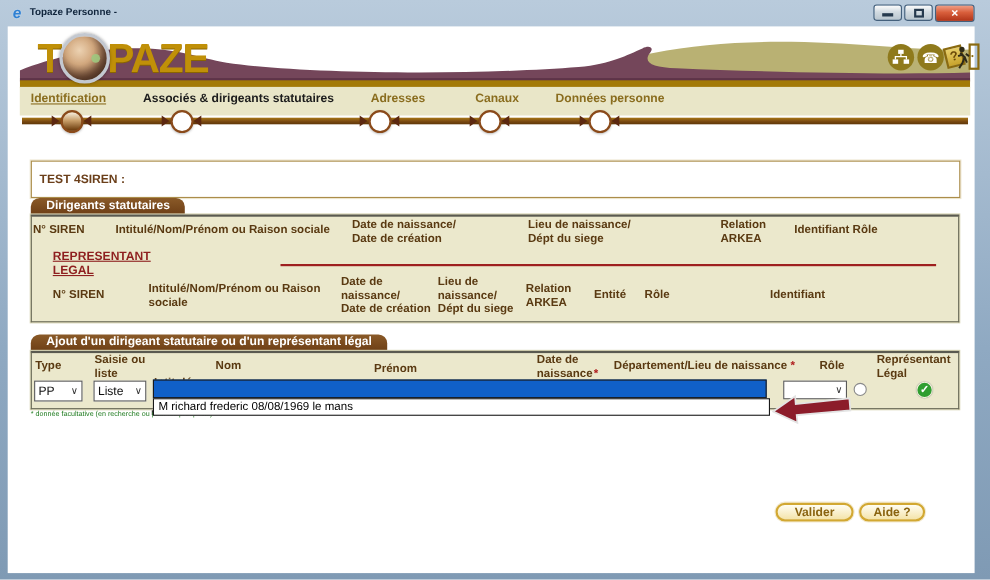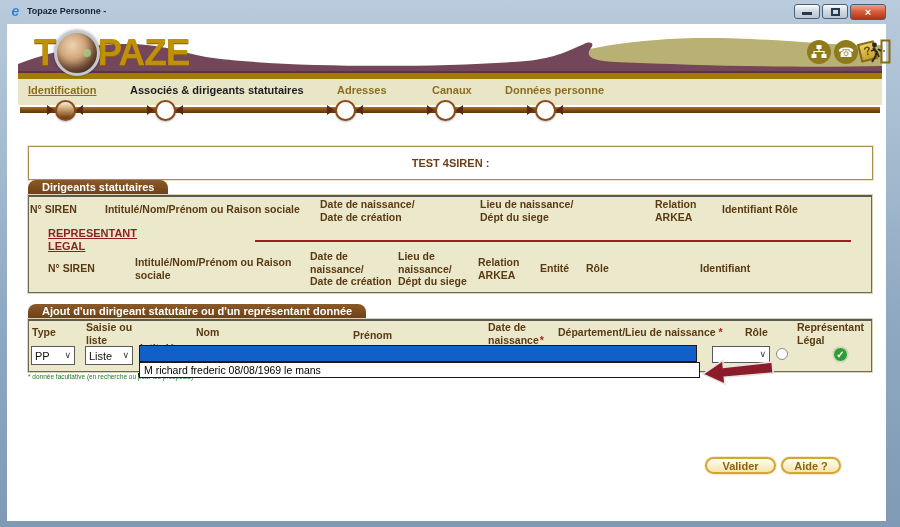--- a/index.html
+++ b/index.html
@@ -49,21 +49,21 @@
   .pc { position:absolute; top:100px; width:21px; height:21px; border-radius:50%; background:#fff;
     border:2px solid #8a4a1a; box-shadow:0 1px 2px rgba(0,0,0,.25); }
   .pc.active { background:linear-gradient(#f2e7d3 5%,#c79d68 45%,#6e3f10 95%); }
   .tri { position:absolute; top:105px; width:0; height:0; border-top:5px solid transparent; border-bottom:5px solid transparent; }
   .tri.r { border-left:7px solid #5c2810; }
   .tri.l { border-right:7px solid #5c2810; }
 
   
   .companybox { position:absolute; left:28px; top:146px; width:845px; height:30px; background:#fff;
     border:1px solid #ab8d4a; box-shadow:0 0 0 1px #ece4cc; display:flex; align-items:center;
-    justify-content:center; padding:16px 7px; }
+    justify-content:flex-start; padding:16px 7px; }
   .browntxt { color:#6b3f1a; font-weight:bold; font-size:11px; }
 
   
   .sectab { position:absolute; height:15px; background:linear-gradient(#8a5a28,#6e3f16);
     border-radius:8px 8px 0 0; color:#fff; font-size:11px; font-weight:bold; line-height:15px;
     padding:0 14px; white-space:nowrap; }
   .secbox { position:absolute; background:#ebe8cc; border:1px solid #6b6b58; border-top:2px solid #5a5a50;
     box-shadow:0 0 0 1px #d8d4b4; }
   .hcell { position:absolute; color:#5a3a12; font-weight:bold; font-size:10.5px; line-height:1.2; white-space:nowrap; }
   .replabel { position:absolute; color:#8e1f1f; font-weight:bold; font-size:11px; line-height:1.15;
@@ -226,37 +226,37 @@
   <div class="hcell" style="left:540px;top:262px;">
       <div>Entité</div>
     </div>
   <div class="hcell" style="left:586px;top:262px;">
       <div>Rôle</div>
     </div>
   <div class="hcell" style="left:700px;top:262px;">
       <div>Identifiant</div>
     </div>
 
-  <div class="sectab" style="left:28px;top:304px;">Ajout d'un dirigeant statutaire ou d'un représentant donnée</div>
+  <div class="sectab" style="left:28px;top:304px;">Ajout d'un dirigeant statutaire ou d'un représentant légal</div>
   <div class="secbox" style="left:28px;top:319px;width:844px;height:53px;"></div>
 
   <div class="hcell" style="left:32px;top:326px;">
       <div>Type</div>
     </div>
   <div class="hcell" style="left:86px;top:321px;">
       <div>Saisie ou</div>
       <div>liste</div>
     </div>
   <div class="hcell" style="left:140px;top:342px;">
       <div>Intitulé</div>
     </div>
   <div class="hcell" style="left:196px;top:326px;">
       <div>Nom</div>
     </div>
-  <div class="hcell" style="left:340px;top:329px;margin-left:13px;">
+  <div class="hcell" style="left:340px;top:329px;">
       <div>Prénom</div>
     </div>
   <div class="hcell" style="left:488px;top:321px;">
     <div>Date de</div>
     <div><span>naissance</span><span class="req">*</span></div>
   </div>
   <div class="hcell" style="left:558px;top:326px;">
     <span>Département/Lieu de naissance</span><span class="req" style="margin-left:3px;">*</span>
   </div>
   <div class="hcell" style="left:745px;top:326px;">

